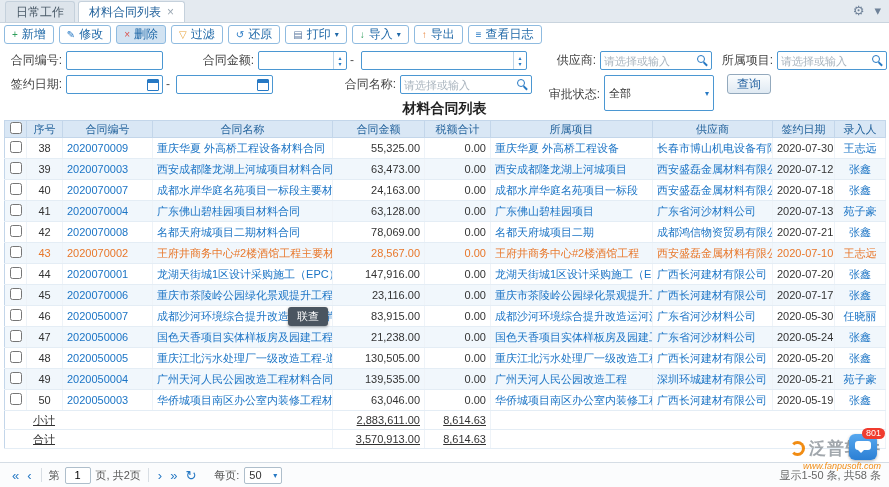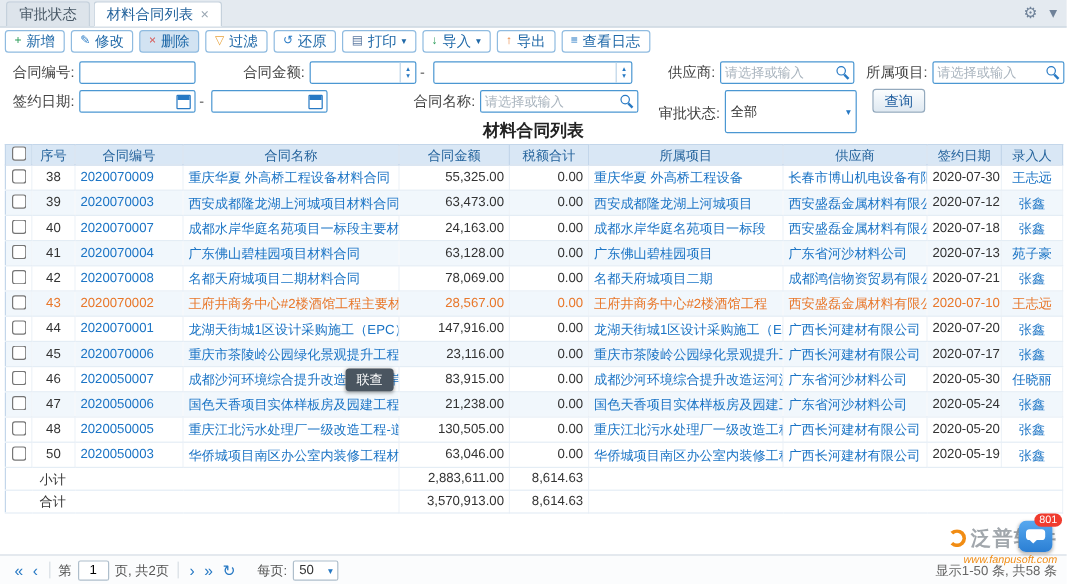--- a/index.html
+++ b/index.html
@@ -49,21 +49,21 @@
 table { border-collapse: collapse; table-layout: fixed; width: 881px; border: 1px solid #c3d6ea; }
 th { background: #d9e7f5; color: #24639c; font-weight: normal; font-size: 11px; height: 17px; border: 1px solid #c3d6ea; padding: 0 3px; white-space: nowrap; overflow: hidden; }
 td { font-size: 11px; height: 21px; border-bottom: 1px solid #e4edf5; border-right: 1px solid #eef3f8; padding: 0 4px; white-space: nowrap; overflow: hidden; color: #333; }
 tr.alt { background: #f1f7fc; }
 tr.selected td, tr.selected td .link { color: #e8772a !important; }
 .link { color: #1b74c5; cursor: pointer; }
 .center { text-align: center; }
 .right { text-align: right; }
 .col-check { text-align: center; }
 .col-check input { width: 12px; height: 12px; }
-.sumrow td { height: 19px; border-bottom: 1px solid #e4edf5; background: #fff; }
+.sumrow td { height: 19px; border-bottom: 1px solid #e4edf5; background: #fff; text-decoration: underline; }
 .sumrow.first td { border-top: 1px solid #c9d8e6; }
 .sum-label { padding-left: 28px; color: #333; }
 
 
 .pagebar { position: absolute; left: 0; right: 0; bottom: 0; height: 25px; background: #fbfcfd; border-top: 1px solid #d5dde5; display: flex; align-items: center; padding: 0 8px; z-index: 20; }
 .pg-ic { color: #2779c4; font-size: 13px; margin: 0 4px; cursor: pointer; line-height: 1; }
 .pg-sep { width: 1px; height: 14px; background: #d8dee4; margin: 0 5px; }
 .pg-txt { color: #555; font-size: 11px; margin: 0 2px; }
 .pg-input { width: 26px; height: 17px; border: 1px solid #aebecb; border-radius: 2px; text-align: center; font-size: 11px; margin: 0 3px; font-family: inherit; }
 .pg-select { display: inline-flex; align-items: center; justify-content: space-between; width: 38px; height: 17px; border: 1px solid #aebecb; border-radius: 2px; background: #fff; padding: 0 4px; font-size: 11px; color: #333; margin-left: 3px; cursor: pointer; }
@@ -81,21 +81,21 @@
 .chat-bubble { position: absolute; left: 0; top: 6px; width: 28px; height: 26px; background: linear-gradient(#57a8ef, #2b7fd4); border-radius: 6px; box-shadow: 0 1px 3px rgba(0,0,0,.3); }
 .chat-bubble::before { content: ""; position: absolute; left: 6px; top: 7px; width: 16px; height: 9px; background: #fff; border-radius: 3px; }
 .chat-bubble::after { content: ""; position: absolute; left: 9px; top: 16px; border: 3px solid transparent; border-top-color: #fff; }
 .chat-badge { position: absolute; right: -2px; top: 0; background: #f03b2e; color: #fff; font-size: 9px; line-height: 11px; padding: 0 4px; border-radius: 7px; z-index: 2; }
 </style>
 </head>
 <body>
 
 <div class="tabbar">
   <div class="tab">
-    <span>审批状态</span>
+    <span>日常工作</span>
   </div>
   <div class="tab active">
     <span>材料合同列表</span>
     <span class="tab-close">×</span>
   </div>
   <div class="tabbar-right">
     <span class="tb-ic">⚙</span>
     <span class="tb-ic">▾</span>
   </div>
 </div>
@@ -359,20 +359,32 @@
           <td class="center">48</td>
           <td><span class="link">2020050005</span></td>
           <td><span class="link">重庆江北污水处理厂一级改造工程-道路修整工程...</span></td>
           <td class="right">130,505.00</td>
           <td class="right">0.00</td>
           <td><span class="link">重庆江北污水处理厂一级改造工程-道路...</span></td>
           <td><span class="link">广西长河建材有限公司</span></td>
           <td class="center">2020-05-20</td>
           <td class="center"><span class="link">张鑫</span></td>
         </tr>
+        <tr class="alt">
+          <td class="col-check"><input type="checkbox" style=""></td>
+          <td class="center">49</td>
+          <td><span class="link">2020050004</span></td>
+          <td><span class="link">广州天河人民公园改造工程材料合同</span></td>
+          <td class="right">139,535.00</td>
+          <td class="right">0.00</td>
+          <td><span class="link">广州天河人民公园改造工程</span></td>
+          <td><span class="link">深圳环城建材有限公司</span></td>
+          <td class="center">2020-05-21</td>
+          <td class="center"><span class="link">苑子豪</span></td>
+        </tr>
         <tr class="">
           <td class="col-check"><input type="checkbox" style=""></td>
           <td class="center">50</td>
           <td><span class="link">2020050003</span></td>
           <td><span class="link">华侨城项目南区办公室内装修工程材料合同</span></td>
           <td class="right">63,046.00</td>
           <td class="right">0.00</td>
           <td><span class="link">华侨城项目南区办公室内装修工程</span></td>
           <td><span class="link">广西长河建材有限公司</span></td>
           <td class="center">2020-05-19</td>

